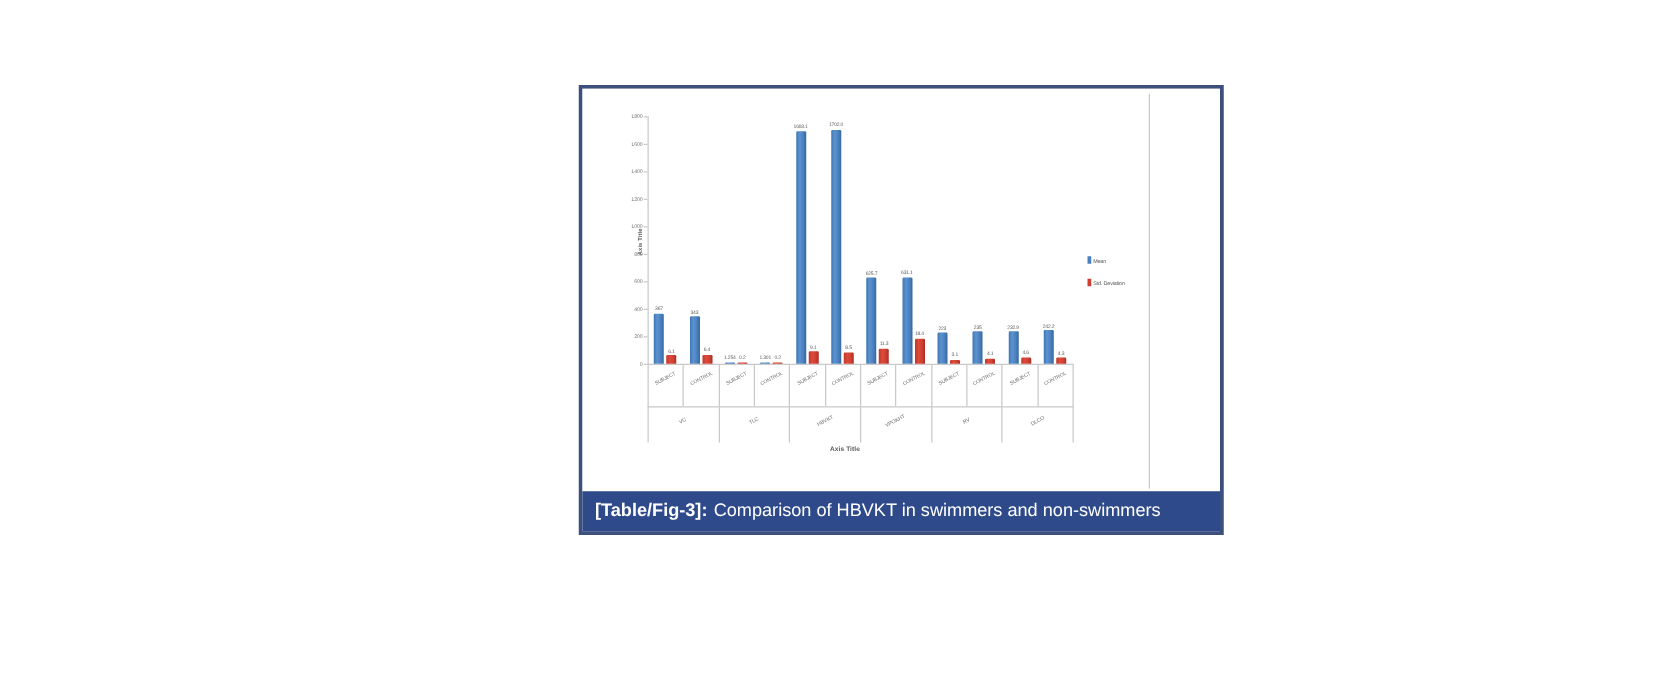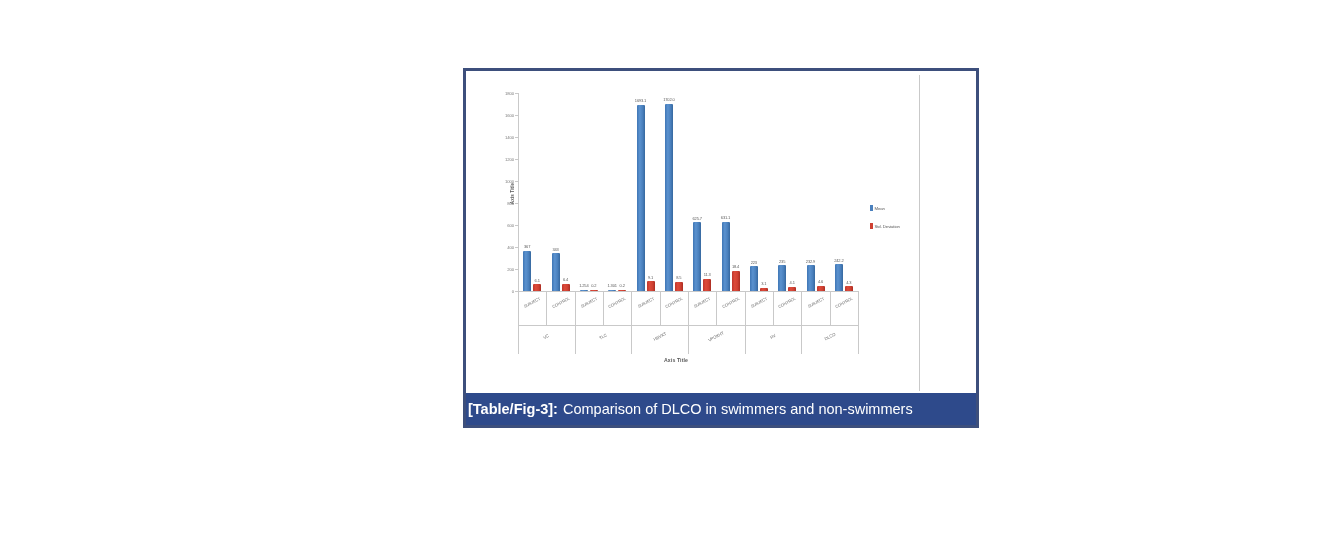--- a/index.html
+++ b/index.html
@@ -220,21 +220,21 @@
   #caption-bar {
     position: absolute;
     left: 0px;
     bottom: 0px;
     width: 100%;
     height: 32px;
     background: #2e4a8b;
     display: flex;
     align-items: center;
     box-sizing: border-box;
-    padding-left: 2px;
+    padding-left: 10px;
   }
   #caption-tag {
     color: #ffffff;
     font-size: 14.5px;
     font-weight: bold;
     margin-right: 5px;
     white-space: nowrap;
   }
   #caption-text {
     color: #ffffff;
@@ -377,18 +377,18 @@
           <div class="legend-row">
             <span class="legend-swatch" style="background: rgb(207, 64, 50);"></span>
             <span class="legend-text">Std. Deviation</span>
           </div>
         </div>
 
     </div>
 
     <div id="caption-bar">
       <span id="caption-tag">[Table/Fig-3]:</span>
-      <span id="caption-text">Comparison of DLCO in swimmers and non-swimmers</span>
+      <span id="caption-text">Comparison of HBVKT in swimmers and non-swimmers</span>
     </div>
 
   </div>
 
 </div>
 
 </body></html>

